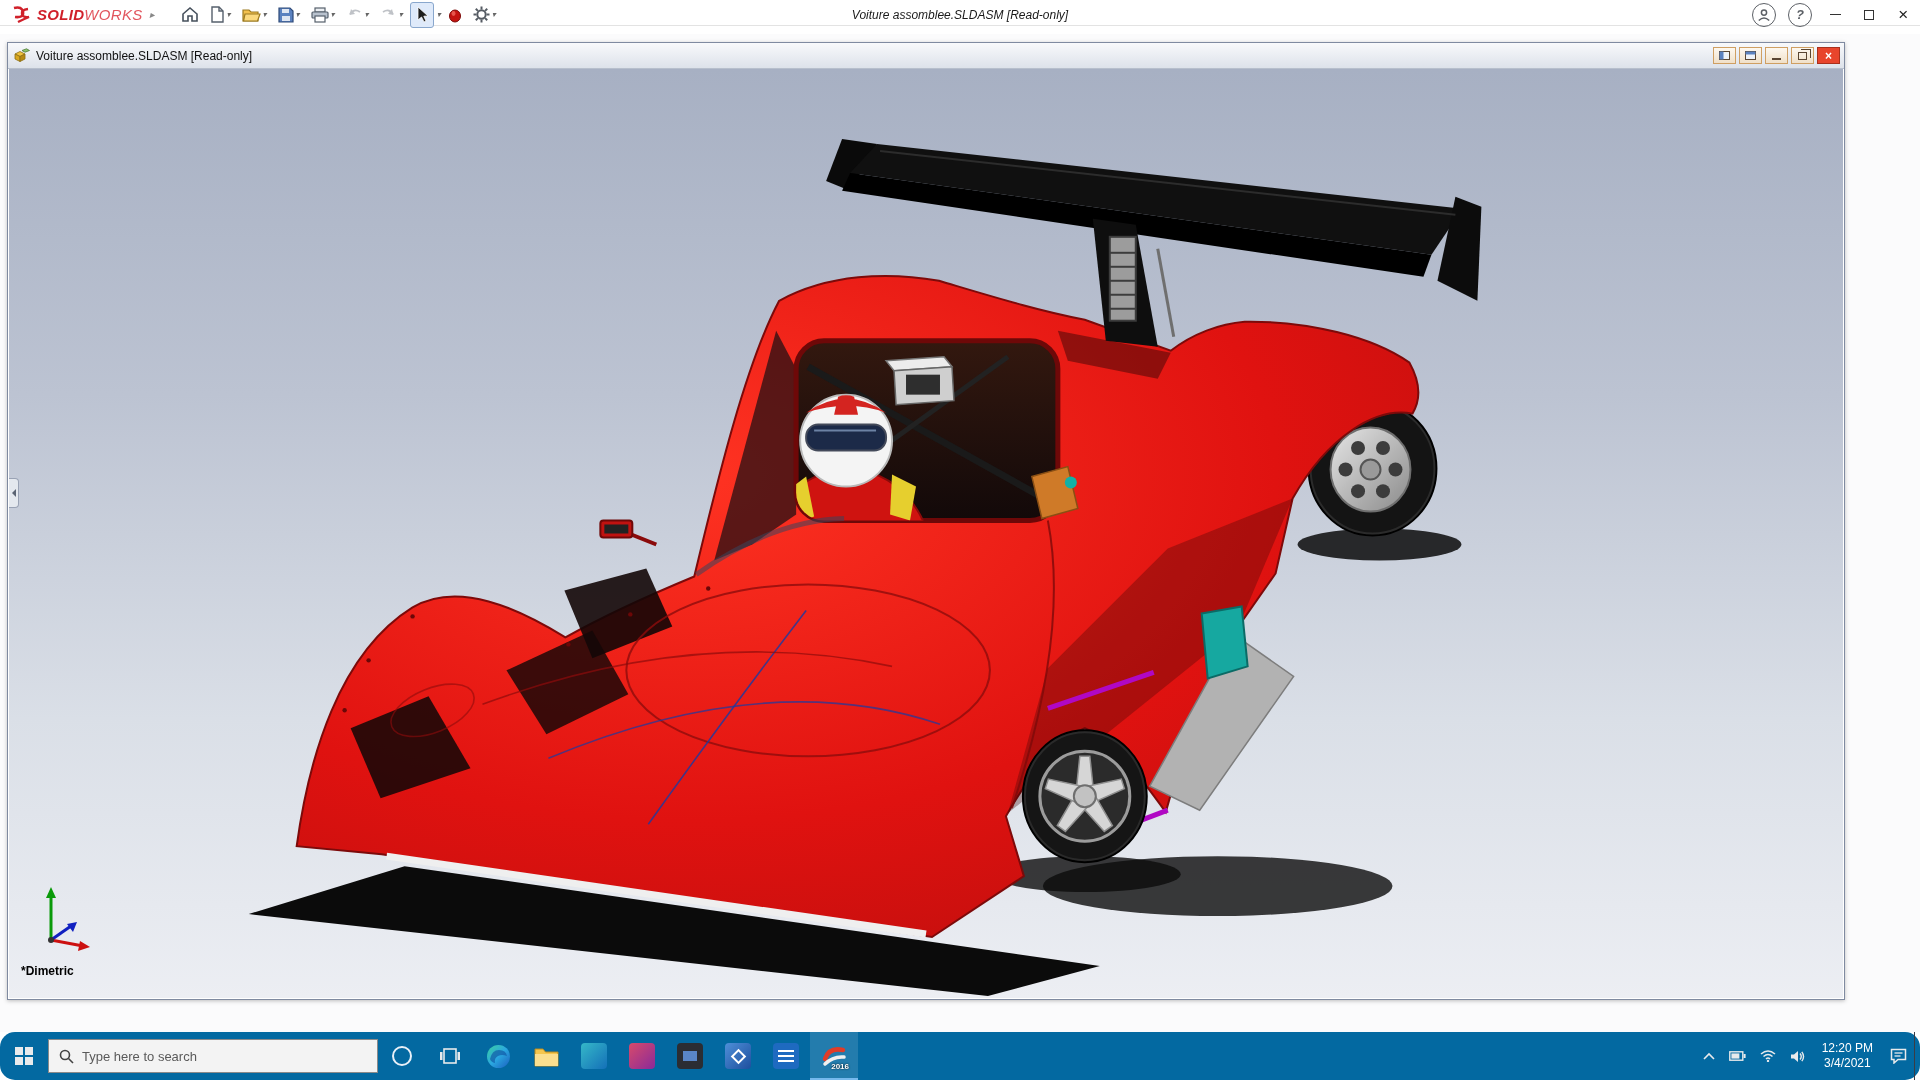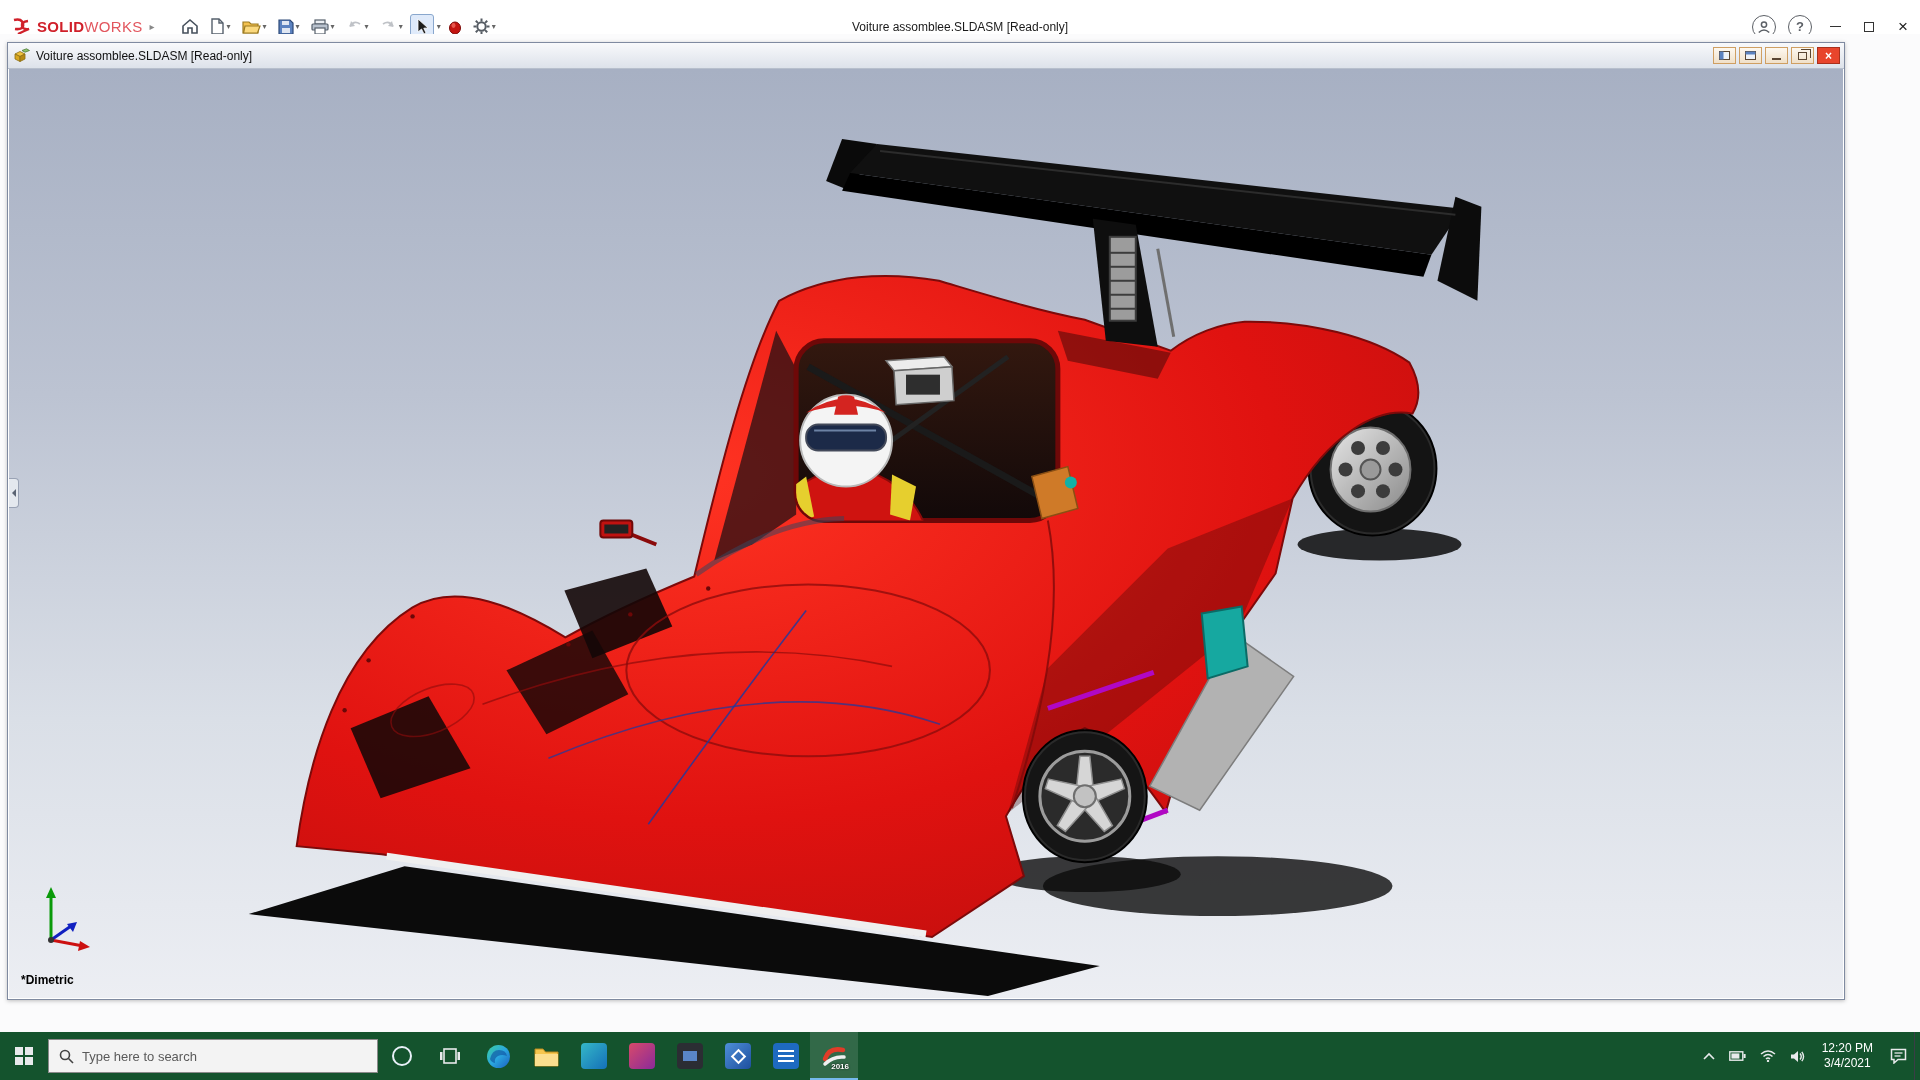--- a/index.html
+++ b/index.html
@@ -1,21 +1,21 @@
 <!DOCTYPE html>
 <html><head>
 <meta charset="utf-8">
 <style>
   * { box-sizing: border-box; margin: 0; padding: 0; }
   html,body { width:1920px; height:1080px; overflow:hidden;
     font-family:"Liberation Sans", sans-serif; background:#fff; }
 
   
-  .titlebar { position:absolute; left:0; top:16px; width:1920px; height:22px;
-    background:#ffffff; border-bottom:1px solid #e3e3e3; display:flex; align-items:center; }
+  .titlebar { position:absolute; left:0; top:4px; width:1920px; height:22px;
+    background:#ffffff; border-bottom:1px solid #e3e3e3; display:flex; align-items:center;font-style:italic; }
   .brand { display:flex; align-items:center; gap:5px; padding:0 8px 0 10px; }
   .brand-text { font-size:15px; letter-spacing:.3px; }
   .brand-solid { color:#d0202a; font-weight:700; }
   .brand-works { color:#e2565e; font-weight:400; }
   .flyout { color:#888; font-size:10px; margin-left:2px; }
   .toolbar { display:flex; align-items:center; gap:3px; margin-left:14px; }
   .tb-btn { display:flex; align-items:center; gap:2px; height:26px; padding:0 4px; border-radius:3px; }
   .tb-caret { font-size:8px; color:#666; }
   .tb-btn.disabled svg { opacity:.38; }
   .tb-btn.active-box { border:1px solid #89a7cd; background:#dfeafa; }
@@ -47,31 +47,31 @@
   .doc-min { width:9px; border-top:2px solid #5a4632; height:0; margin-top:6px; }
   .doc-restore { width:9px; height:8px; border:1.5px solid #5a4632; position:relative; }
   .doc-restore:before { content:""; position:absolute; left:2px; top:-4px; width:9px; height:8px;
     border:1.5px solid #5a4632; border-bottom:none; border-left:none; }
 
   
   .viewport { position:absolute; left:1px; right:1px; top:26px; bottom:1px;
     background:linear-gradient(180deg,#a7b0c3 0%,#bcc3d2 35%,#dadfe7 70%,#eceef3 100%);
     overflow:hidden; }
   .viewport > svg.scene { position:absolute; inset:0; width:100%; height:100%; }
-  .view-label { position:absolute; left:12px; bottom:11px; font-size:12px; font-weight:700; color:#000; }
+  .view-label { position:absolute; left:12px; bottom:20px; font-size:12px; font-weight:700; color:#000; }
   .triad { position:absolute; left:22px; bottom:42px; }
   .collapse-tab { position:absolute; left:0; top:44%; width:10px; height:30px;
     background:#e4e8ee; border:1px solid #99a2b4; border-left:none; border-radius:0 4px 4px 0;
     display:flex; align-items:center; justify-content:center; }
   .collapse-tab:before { content:""; width:0; height:0; border:4px solid transparent;
     border-right-color:#5a6372; margin-left:-3px; }
 
   
   .taskbar { position:absolute; left:0; top:1032px; width:1920px; height:48px;
-    background:#14532d; display:flex; align-items:stretch; color:#fff; }
+    background:#0369a1; display:flex; align-items:stretch; color:#fff;border-radius:15px; }
   .tk-btn { width:48px; display:flex; align-items:center; justify-content:center; }
   .tk-btn.active { background:rgba(255,255,255,.13); box-shadow:inset 0 -2px 0 #76b9ed; }
   .start-grid { display:grid; grid-template-columns:8px 8px; grid-template-rows:8px 8px; gap:2px; }
   .start-grid div { background:#e8eaec; }
   .search { width:330px; background:#f3f3f3; border:1px solid #8a8a8a; margin:7px 0;
     display:flex; align-items:center; padding:0 10px; gap:8px; }
   .search input { border:none; outline:none; background:transparent; font-size:13px;
     color:#333; width:250px; font-family:"Liberation Sans",sans-serif; }
   .search input::placeholder { color:#5a5a5a; }
   .cortana-ring { width:20px; height:20px; border-radius:50%; border:2.5px solid #e8f0f8; }

